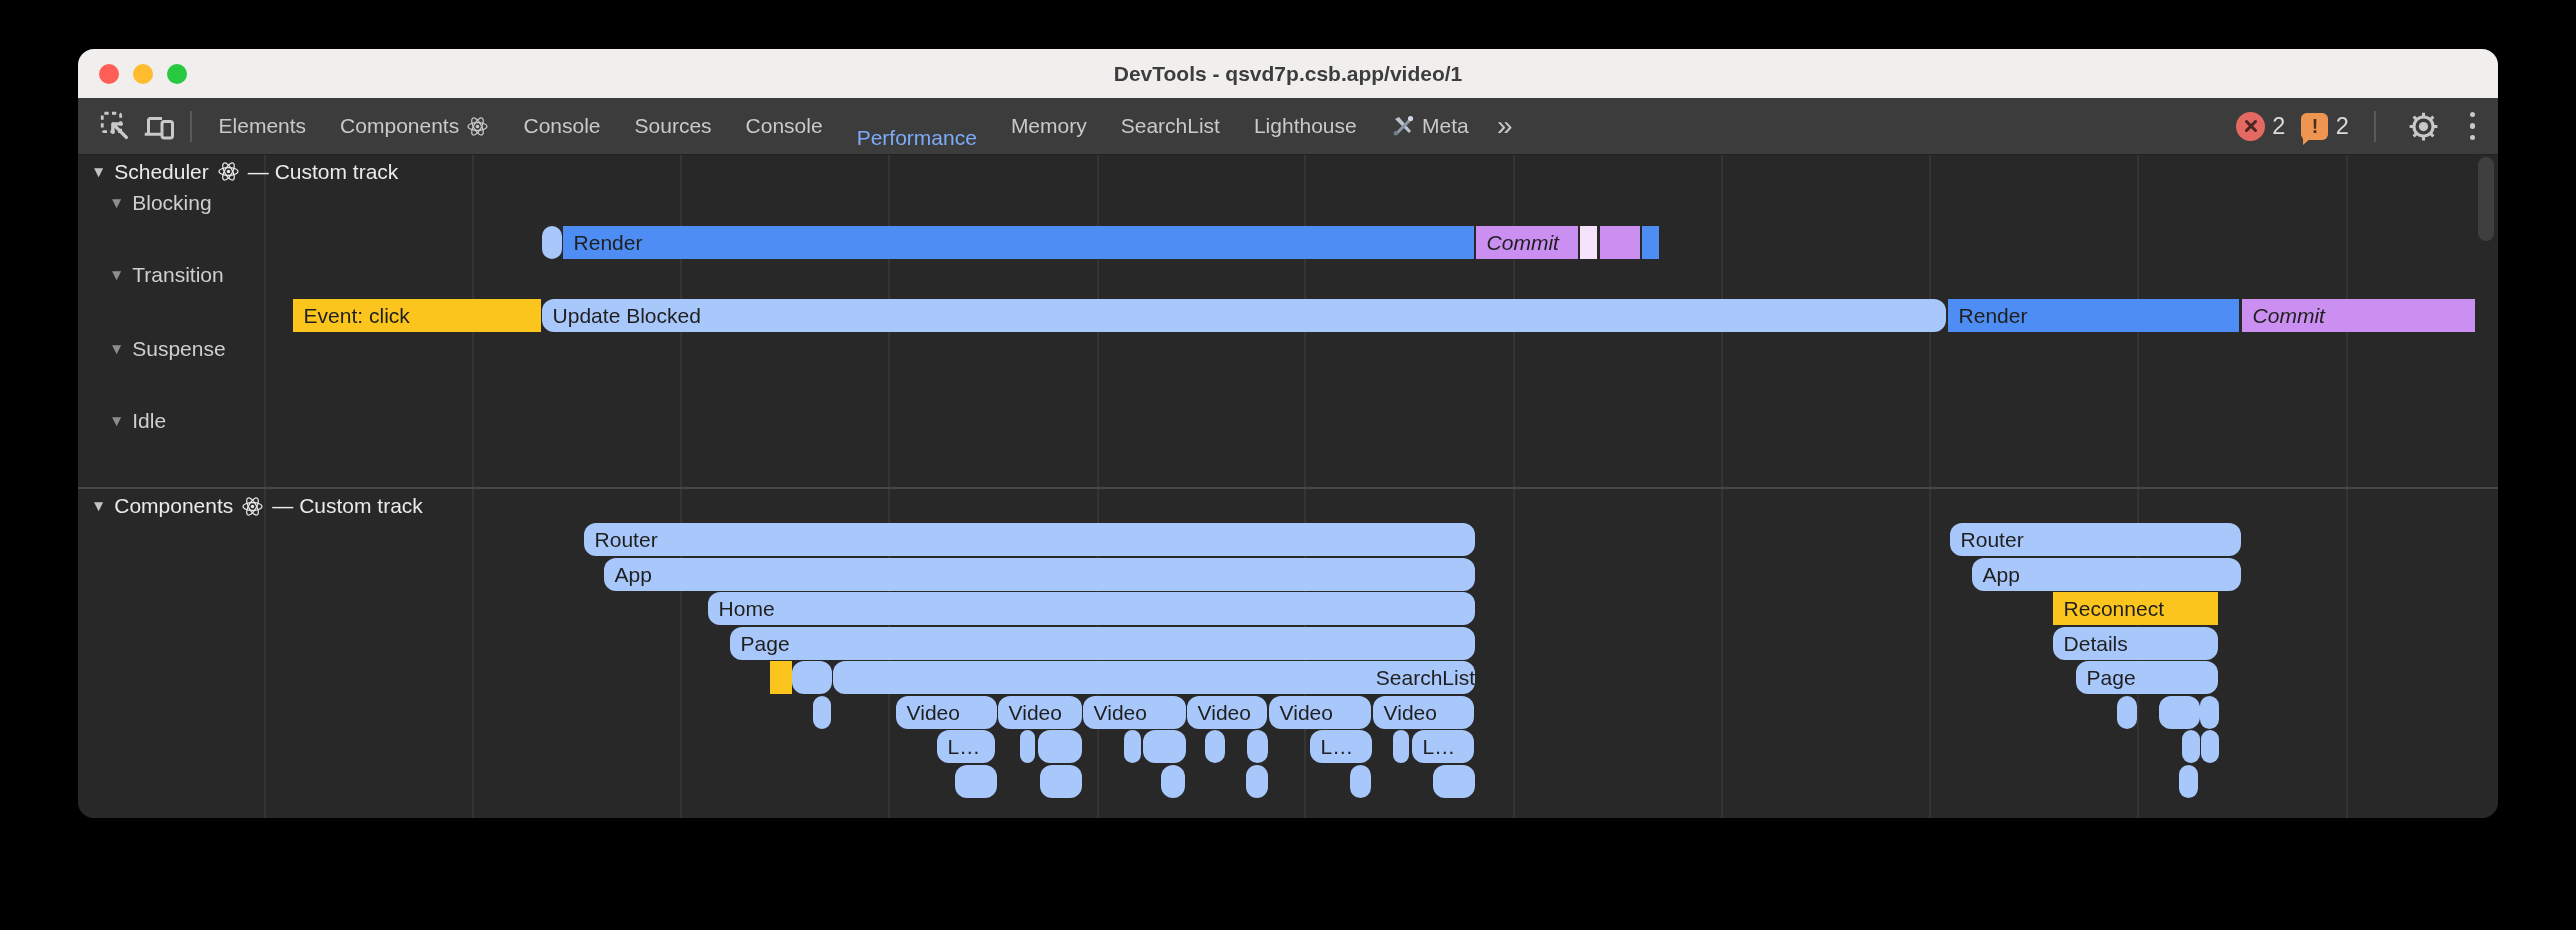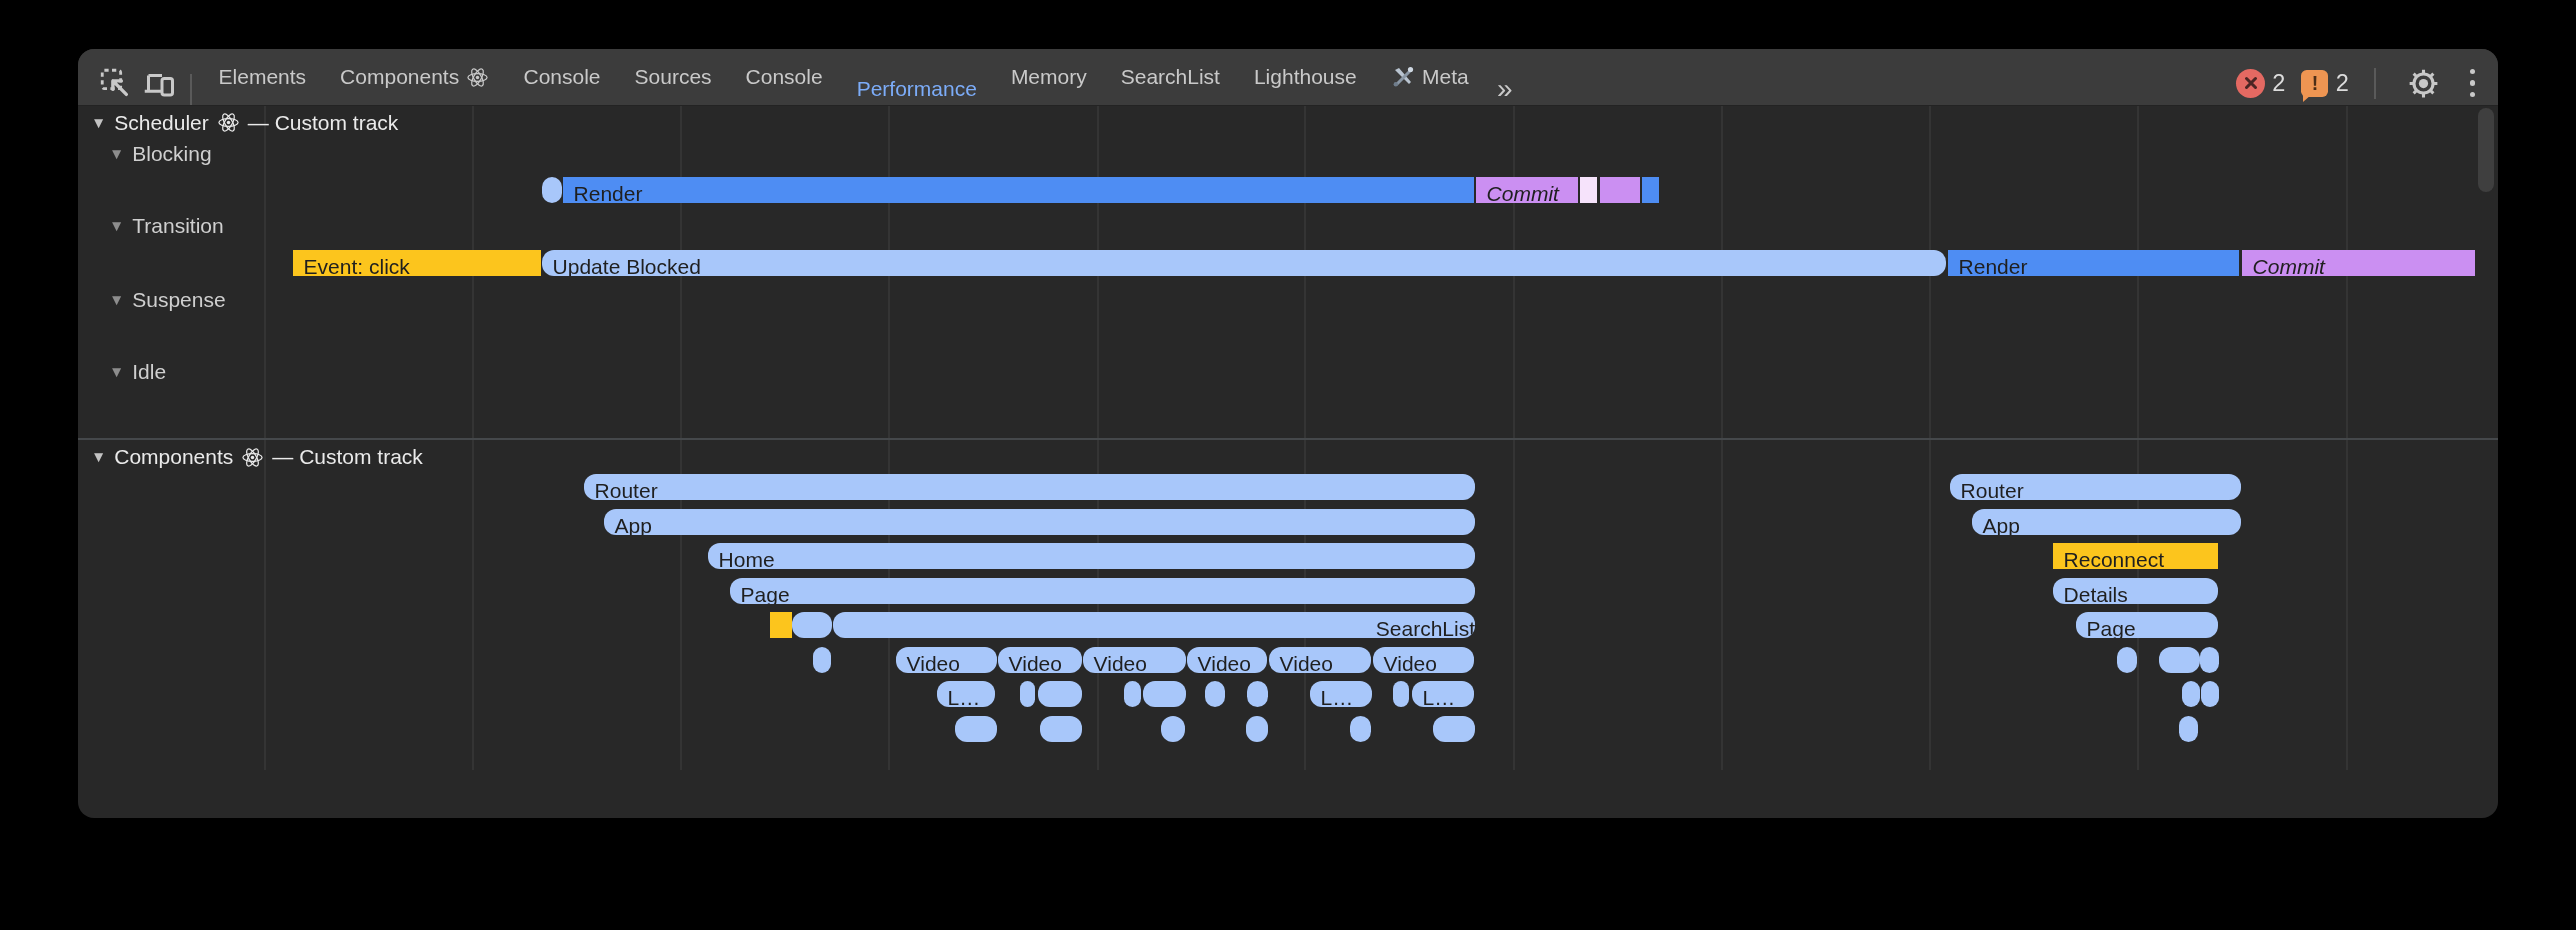--- a/index.html
+++ b/index.html
@@ -6,21 +6,21 @@
   .screen{position:relative;width:2576px;height:930px;background:#000;overflow:hidden;
           font-family:"Liberation Sans",sans-serif;}
   .window{position:absolute;left:78px;top:49px;width:2420px;height:769px;border-radius:16px;
           overflow:hidden;background:#282828;box-shadow:0 24px 65px rgba(0,0,0,.6);}
   
   .titlebar{position:relative;height:49px;background:#f0efed;display:flex;align-items:center;justify-content:center;}
   .title{font-size:21px;font-weight:bold;color:#3d3d3d;}
   .lights{position:absolute;left:21px;top:0;height:49px;display:flex;align-items:center;gap:14px;}
   .light{width:20px;height:20px;border-radius:50%;}
   
-  .toolbar{height:56px;background:#3c3c3c;border-bottom:0.8px solid #232323;display:flex;align-items:flex-end;
+  .toolbar{height:56px;background:#3c3c3c;border-bottom:0.8px solid #232323;display:flex;align-items:center;
            padding:0 14.6px;color:#c9c9c9;font-size:21px;white-space:nowrap;}
   .tbicon{display:flex;align-items:center;justify-content:center;width:44px;height:44px;flex:0 0 auto;}
   .vsep{width:1.6px;height:31px;background:#5a5a5a;margin:0 9.7px;flex:0 0 auto;}
   .tabs{display:flex;align-items:center;height:100%;}
   .tab{display:flex;align-items:center;gap:7.3px;height:100%;padding:0 17px;cursor:default;position:relative;}
   .tab.active{color:#7cacf8;margin-top:23px;}
   .tab.active::after{content:"";position:absolute;left:8px;right:8px;bottom:0;height:5.7px;border-radius:3.2px 3.2px 0 0;background:#7cacf8;}
   .more{font-size:28px;padding:0 11.4px;letter-spacing:1.6px;}
   .right-cluster{margin-left:auto;display:flex;align-items:center;gap:16px;}
   .badge{display:flex;align-items:center;gap:7.3px;font-size:23.5px;color:#dcdcdc;}
@@ -31,36 +31,44 @@
   .menu-dots{display:flex;flex-direction:column;gap:5.7px;padding:0 8px;}
   .menu-dots i{width:5.7px;height:5.7px;border-radius:50%;background:#c8c8c8;}
   
   .content{position:relative;height:664px;background:#282828;overflow:hidden;}
   .gridline{position:absolute;top:0;bottom:0;width:1.6px;background:#343434;}
   .hsep{position:absolute;left:0;right:0;height:1.6px;background:#45484b;}
   .track-header{position:absolute;display:flex;align-items:center;gap:8px;color:#eaeaea;font-size:21px;}
   .lane-label{position:absolute;display:flex;align-items:center;gap:8px;color:#cfcfcf;font-size:21px;}
   .tri{font-size:15.4px;color:#c3c3c3;}
   .lane-label .tri{color:#8d8d8d;}
-  .bar{position:absolute;height:26px;box-sizing:border-box;padding-left:10.6px;font-size:21px;line-height:33px;
+  .bar{position:absolute;height:33px;box-sizing:border-box;padding-left:10.6px;font-size:21px;line-height:33px;
        color:#1f1f1f;white-space:nowrap;overflow:hidden;}
   .c-lightblue{background:#a8c7fa;border-radius:12px;}
   .c-blue{background:#4e8df3;}
   .c-purple{background:#cb8ff2;font-style:italic;}
   .c-pink{background:#f6e3fb;}
   .c-yellow{background:#fcc51d;}
   .vscroll{position:absolute;border-radius:8px;background:#3f3f3f;}
   svg{display:block;}
 </style>
 </head>
 <body>
 
 <div class="screen">
   <div class="window">
 
+    <div class="titlebar">
+      <div class="lights">
+        <div class="light" style="background:#ff5f57"></div>
+        <div class="light" style="background:#febc2e"></div>
+        <div class="light" style="background:#28c840"></div>
+      </div>
+      <div class="title">DevTools - qsvd7p.csb.app/video/1</div>
+    </div>
 
     <div class="toolbar">
       <div class="tbicon">
         <svg width="34" height="34" viewBox="0 0 24 24">
           <rect x="3" y="3" width="13" height="13" rx="1.5" fill="none" stroke="#c9c9c9" stroke-width="2" stroke-dasharray="3 2.4"></rect>
           <path d="M20 20 L10.5 10.5 M10.5 10.5 l0 6 M10.5 10.5 l6 0" stroke="#c9c9c9" stroke-width="2.4" fill="none" stroke-linecap="round"></path>
         </svg>
       </div>
       <div class="tbicon">
         <svg width="36" height="36" viewBox="0 0 24 24">

